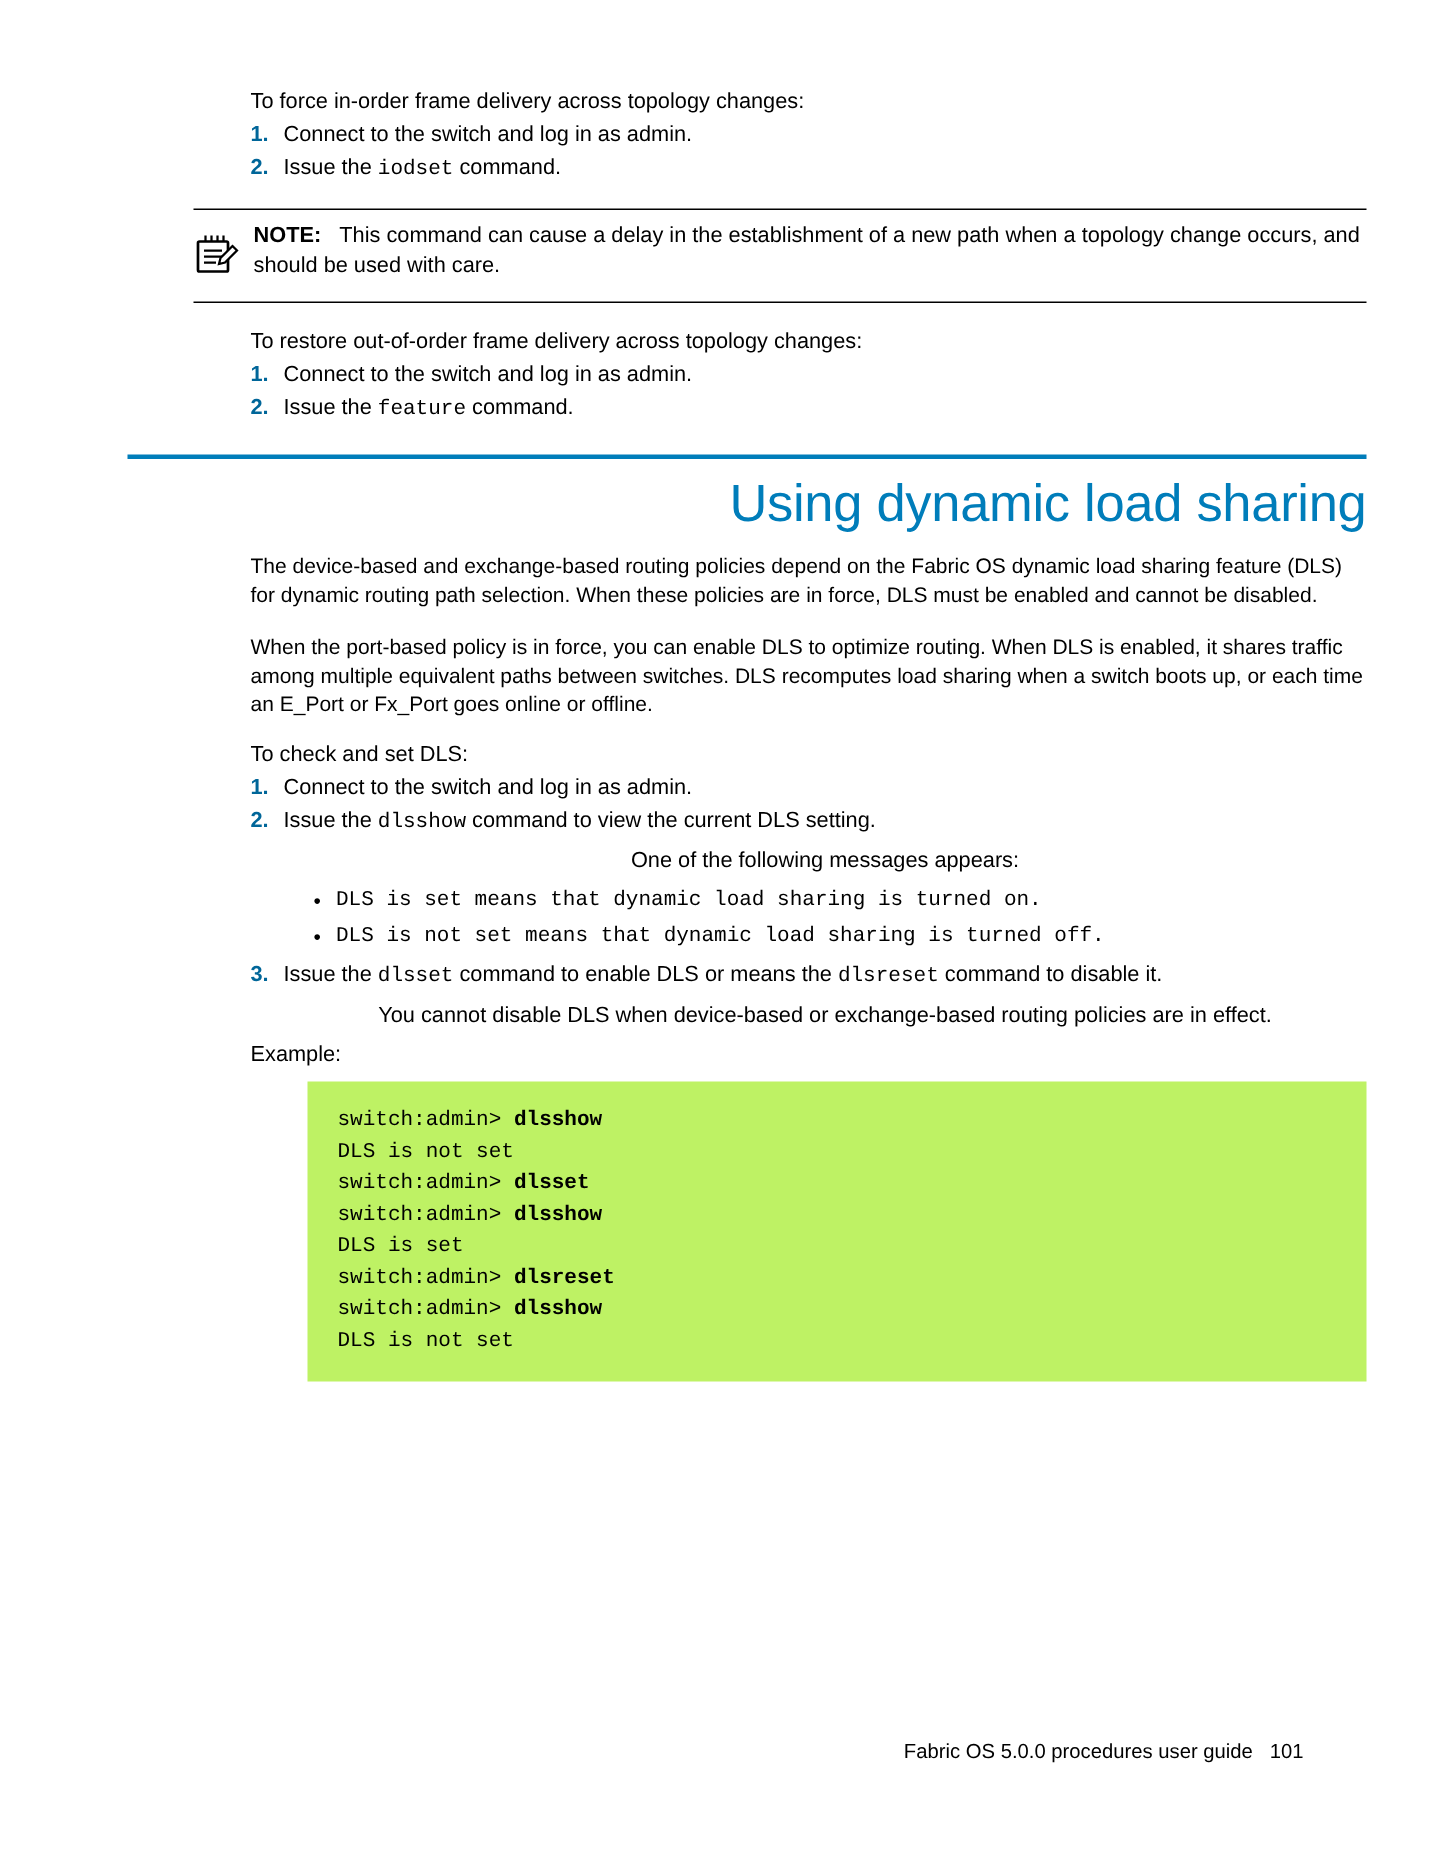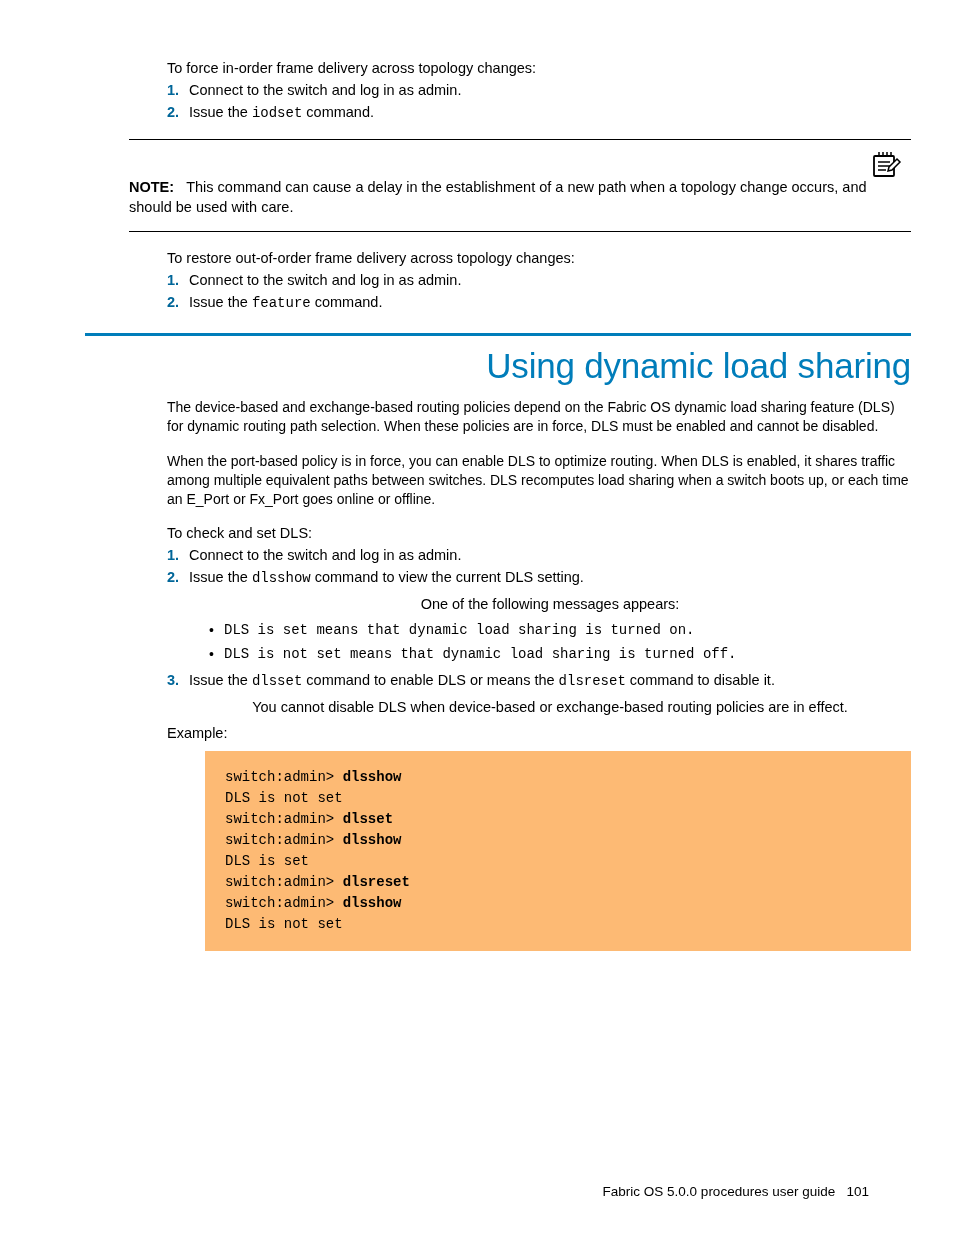--- a/index.html
+++ b/index.html
@@ -46,23 +46,22 @@
     .note-divider {
       border: none;
       border-top: 1.5px solid #000;
       margin: 6px 0 8px 44px;
     }
     .note-wrapper {
       margin: 10px 0 18px 0;
     }
     .note-body {
       display: flex;
-      align-items: flex-end;
+      align-items: center;
       margin-left: 44px;
-      flex-direction: column;
     }
     .note-icon {
       flex-shrink: 0;
       width: 32px;
       height: 28px;
       margin-right: 8px;
       margin-top: 2px;
     }
     .note-text {
       font-size: 14.5px;
@@ -108,32 +107,32 @@
       left: 0;
       font-family: Arial, sans-serif;
     }
     .after-item {
       font-size: 14.5px;
       margin: 10px 0 10px 22px;
       font-weight: 300;
       text-align: center;
     }
     .code-block {
-      background: #fdba74;
+      background: #bef264;
       padding: 16px 20px;
       margin: 10px 0 0 38px;
       font-family: "Courier New", monospace;
       font-size: 14px;
       line-height: 1.5;
     }
     .code-block .line { white-space: pre; }
     .bold { font-weight: bold; }
     .footer {
       position: absolute;
-      bottom: 36px;
+      bottom: 60px;
       right: 85px;
       font-size: 13.5px;
       font-weight: 300;
     }
   </style>
 </head>
 <body>
 
 <div class="page">
 

